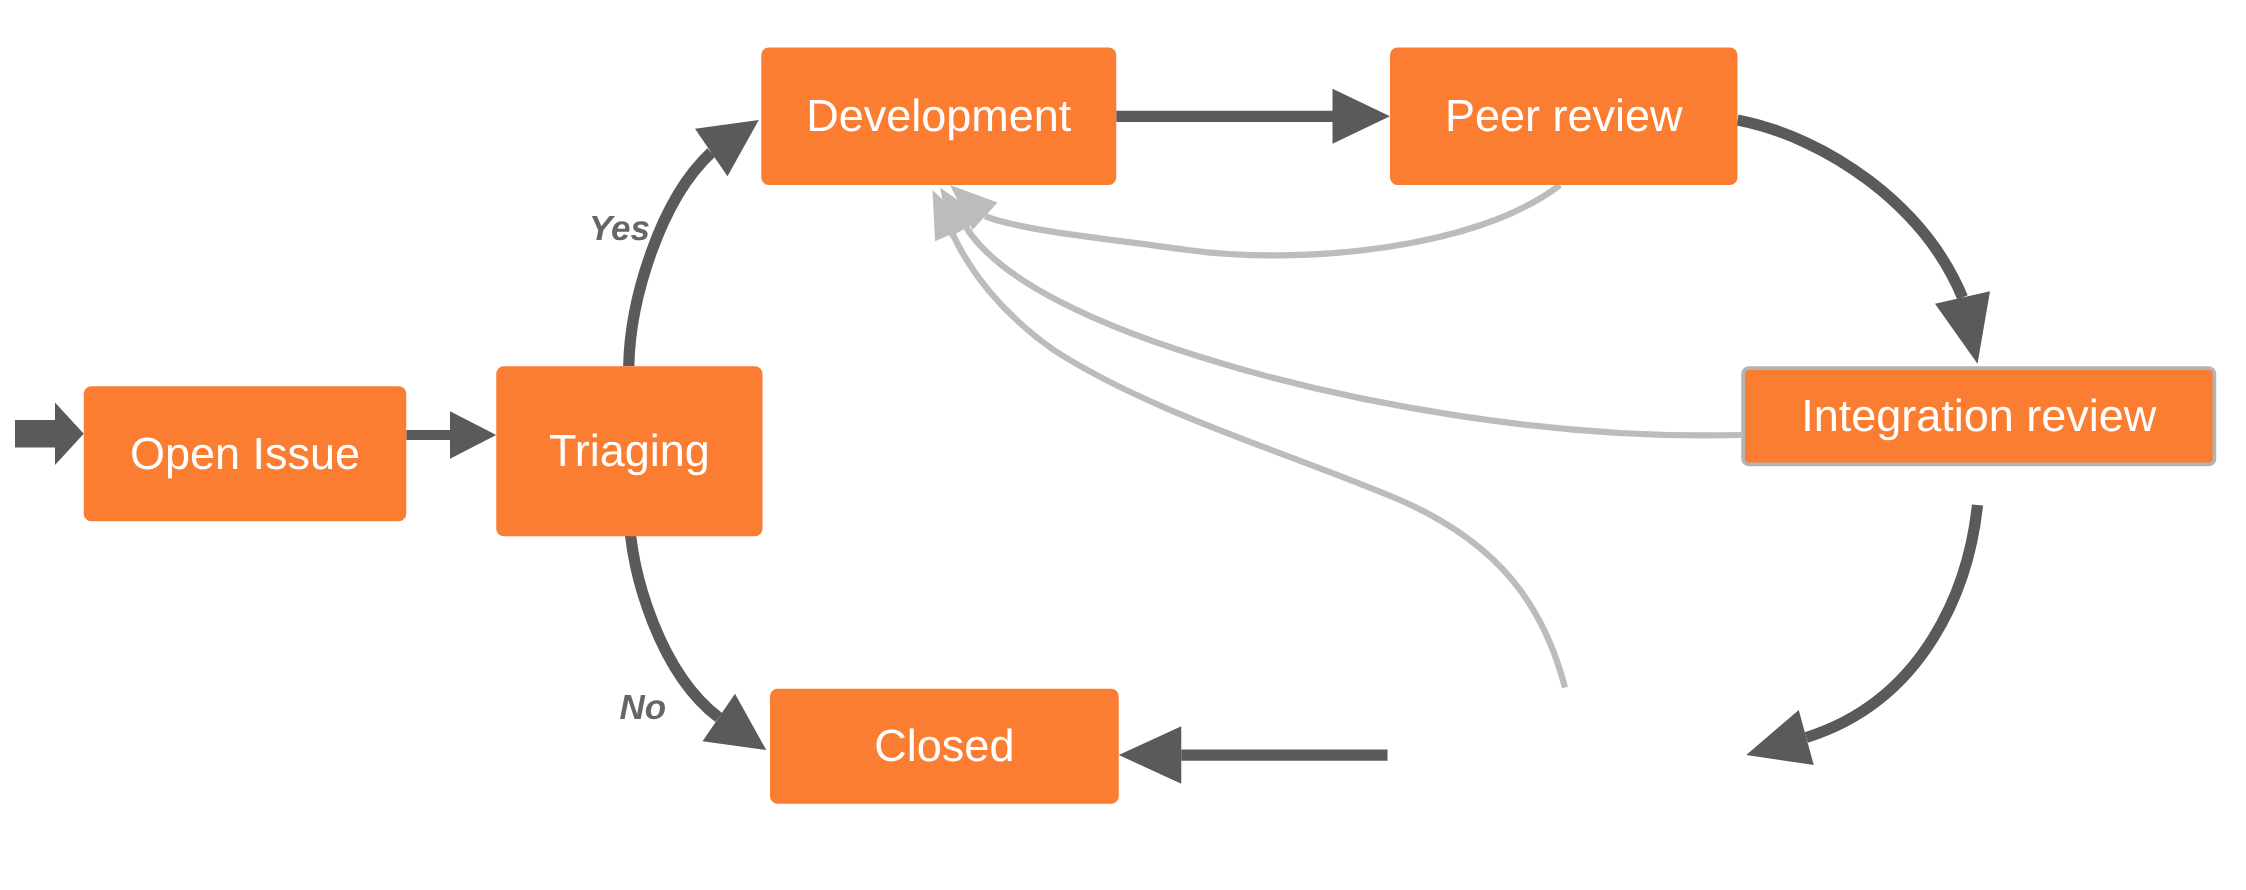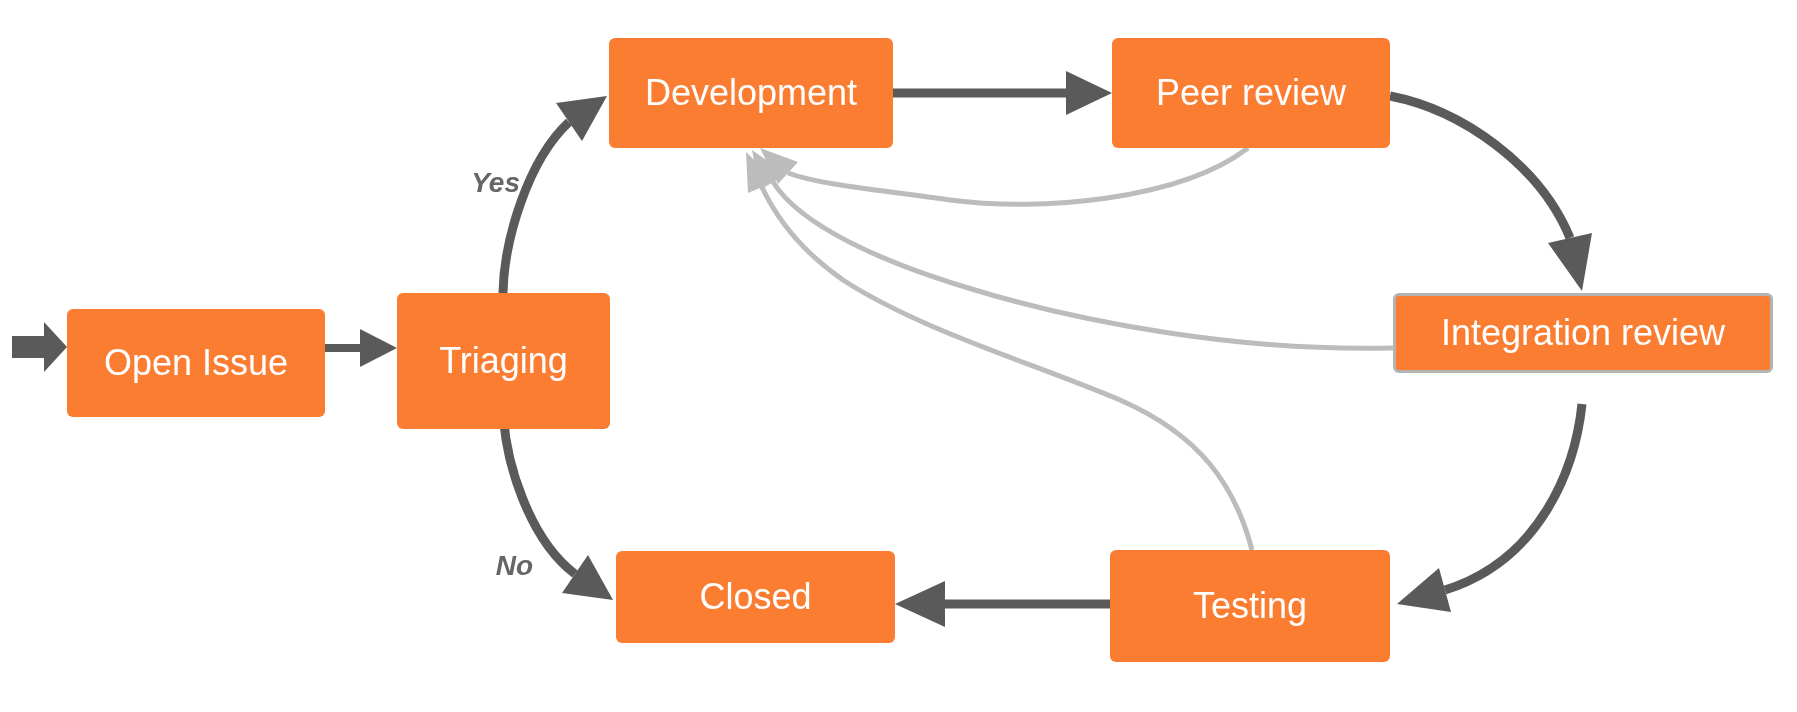--- a/index.html
+++ b/index.html
@@ -128,21 +128,20 @@
   <div class="node" style="left:67px; top:293px; width:258px; height:108px;margin-top:16px;">Open Issue</div>
 
   <div class="node" style="left:397px; top:293px; width:213px; height:136px;">Triaging</div>
 
   <div class="node" style="left:609px; top:38px; width:284px; height:110px;">Development</div>
 
   <div class="node" style="left:1112px; top:38px; width:278px; height:110px;text-align:right;">Peer review</div>
 
   <div class="node highlighted" style="left:1393px; top:293px; width:380px; height:80px;">Integration review</div>
 
-  <div class="node" style="left:1110px; top:550px; width:280px; height:112px;">Testing</div>
 
   <div class="node" style="left:616px; top:551px; width:279px; height:92px;">Closed</div>
 
   <div class="edge-label" style="left:400px; top:169px;">Yes</div>
 
   <div class="edge-label" style="left:413px; top:516px;margin-top:36px;">No</div>
 
 </div>
 
 </body></html>

